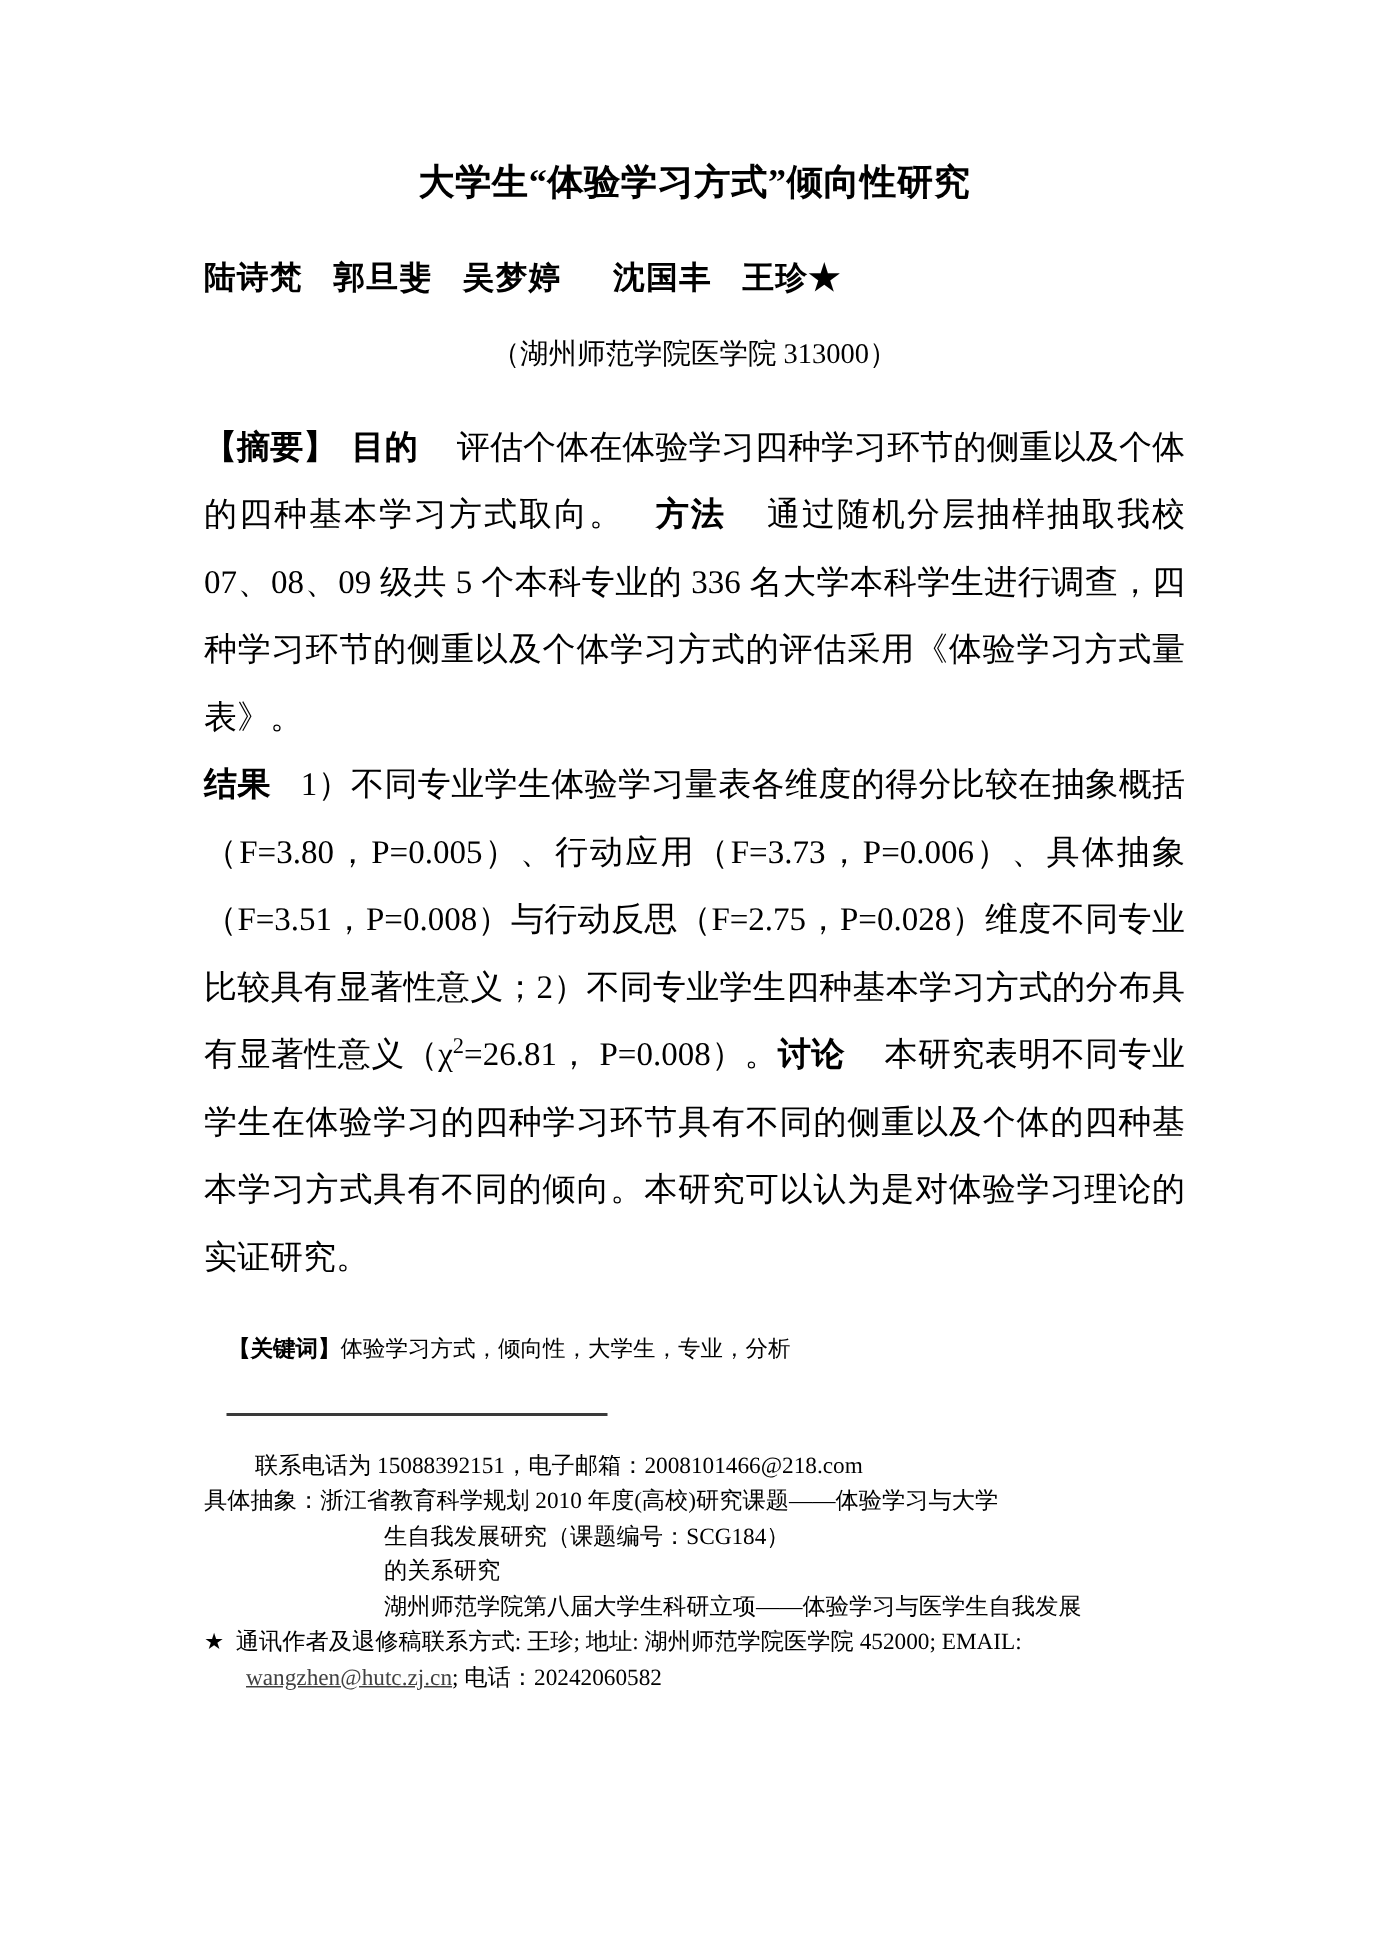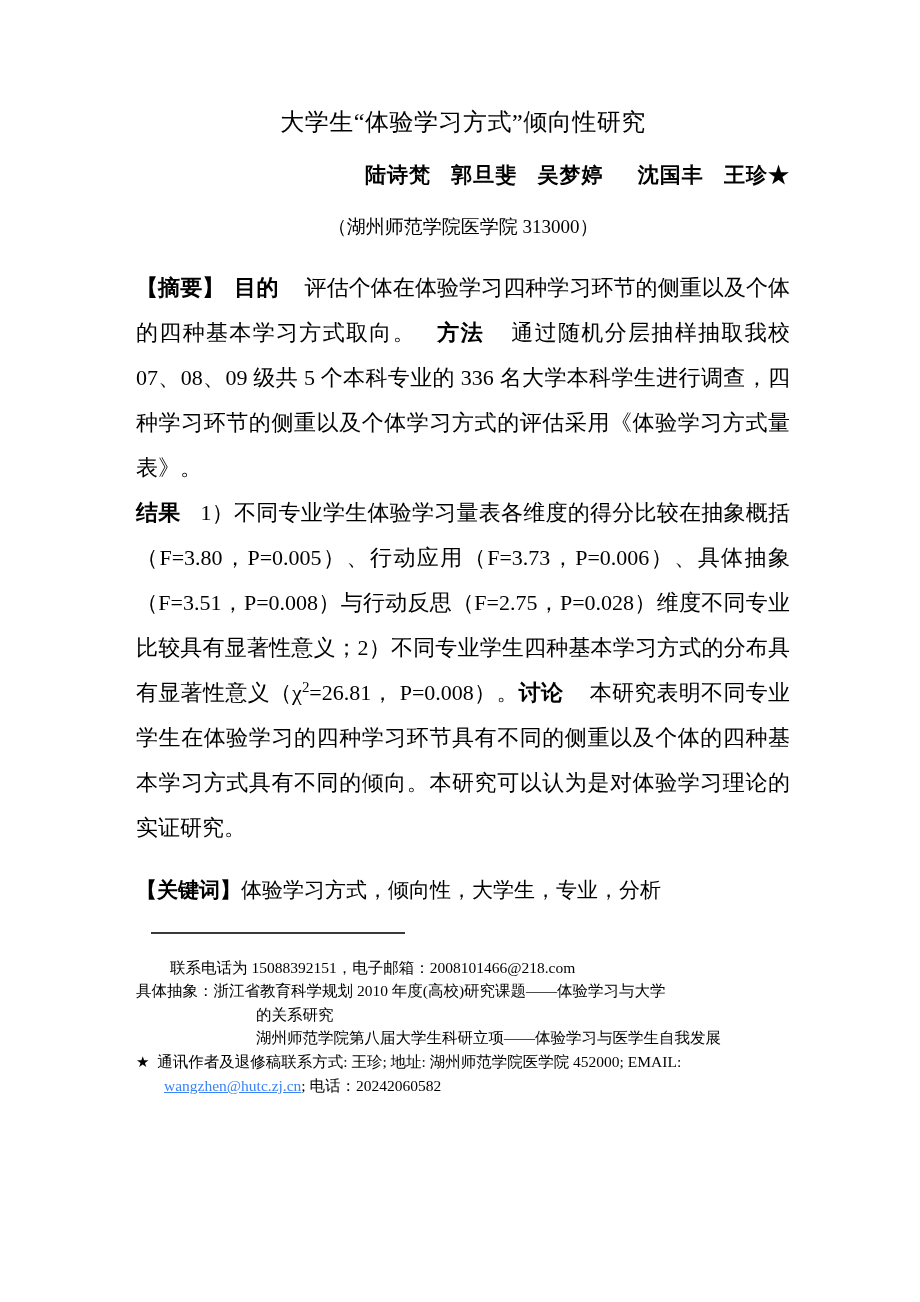--- a/index.html
+++ b/index.html
@@ -31,28 +31,28 @@
     left: 136px;
     top: 0;
     width: 654px;
   }
 
   
   .doc-title {
     margin-top: 108px;
     text-align: center;
     font-size: 24px;
-    font-weight: normal;
+    font-weight: bold;
     letter-spacing: 0.5px;
     line-height: 1.2;
   }
 
   .authors {
-    margin-top: 26px;
-    text-align: right;
+    margin-top: 36px;
+    text-align: left;
     font-size: 21px;
     font-weight: bold;
     letter-spacing: 1px;
     line-height: 1.2;
   }
   .authors .sep-wide { display: inline-block; width: 14px; }
 
   .affiliation {
     margin-top: 28px;
     text-align: center;
@@ -81,22 +81,23 @@
   .gap-md { display: inline-block; width: 20px; }
   .gap-lg { display: inline-block; width: 26px; }
   sup.chi {
     font-size: 0.68em;
     vertical-align: super;
     line-height: 0;
   }
 
   .keywords {
     margin-top: 20px;
-    font-size: 21px;
+    font-size: 15px;
     line-height: 40px;
+    margin-left: 16px;
   }
 
   
   .fn-rule {
     margin-top: 22px;
     margin-left: 15px;
     width: 254px;
     height: 0;
     border-top: 2px solid #3a3a3a;
   }
@@ -122,21 +123,21 @@
   }
   .fn-star {
     padding-left: 28px;
     text-indent: -28px;
   }
   .star-glyph {
     font-family: "DejaVu Sans", sans-serif;
     font-size: 15px;
   }
   .maillink {
-    color: #3b82f6;
+    color: #404040;
     text-decoration: underline;
   }
 </style>
 </head>
 <body>
 
 <div class="page">
   <div class="content">
 
     <h1 class="doc-title">大学生“体验学习方式”倾向性研究</h1>
@@ -156,18 +157,18 @@
 
       <p><span class="lbl">结果</span><span class="gap-md"></span><span>1）不同专业学生体验学习量表各维度的得分比较在抽象概括（F=3.80，P=0.005）、行动应用（F=3.73，P=0.006）、具体抽象（F=3.51，P=0.008）与行动反思（F=2.75，P=0.028）维度不同专业比较具有显著性意义；2）不同专业学生四种基本学习方式的分布具有显著性意义（χ</span><sup class="chi">2</sup><span>=26.81，  P=0.008）。</span><span class="lbl">讨论</span><span class="gap-lg"></span><span>本研究表明不同专业学生在体验学习的四种学习环节具有不同的侧重以及个体的四种基本学习方式具有不同的倾向。本研究可以认为是对体验学习理论的实证研究。</span></p>
     </div>
 
     <div class="keywords"><span class="lbl">【关键词】</span><span>体验学习方式，倾向性，大学生，专业，分析</span></div>
 
     <div class="fn-rule"></div>
 
     <div class="footnotes">
       <p class="fn-indent-1">联系电话为 15088392151，电子邮箱：2008101466@218.com</p>
-      <p class="fn-hang"><span>具体抽象：</span><span>浙江省教育科学规划 2010 年度(高校)研究课题——体验学习与大学</span><span class="cont">的关系研究</span><span class="cont">湖州师范学院第八届大学生科研立项——体验学习与医学生自我发展</span></p>
+      <p class="fn-hang"><span>具体抽象：</span><span>浙江省教育科学规划 2010 年度(高校)研究课题——体验学习与大学</span><span class="cont">生自我发展研究（课题编号：SCG184）</span><span class="cont">的关系研究</span><span class="cont">湖州师范学院第八届大学生科研立项——体验学习与医学生自我发展</span></p>
       <p class="fn-star"><span class="star-glyph">★</span>&nbsp;&nbsp;<span>通讯作者及退修稿联系方式: 王珍; 地址: 湖州师范学院医学院  452000; EMAIL:</span><br><a class="maillink" href="#">wangzhen@hutc.zj.cn</a><span>; 电话：20242060582</span></p>
     </div>
 
   </div>
 </div>
 
 </body></html>

